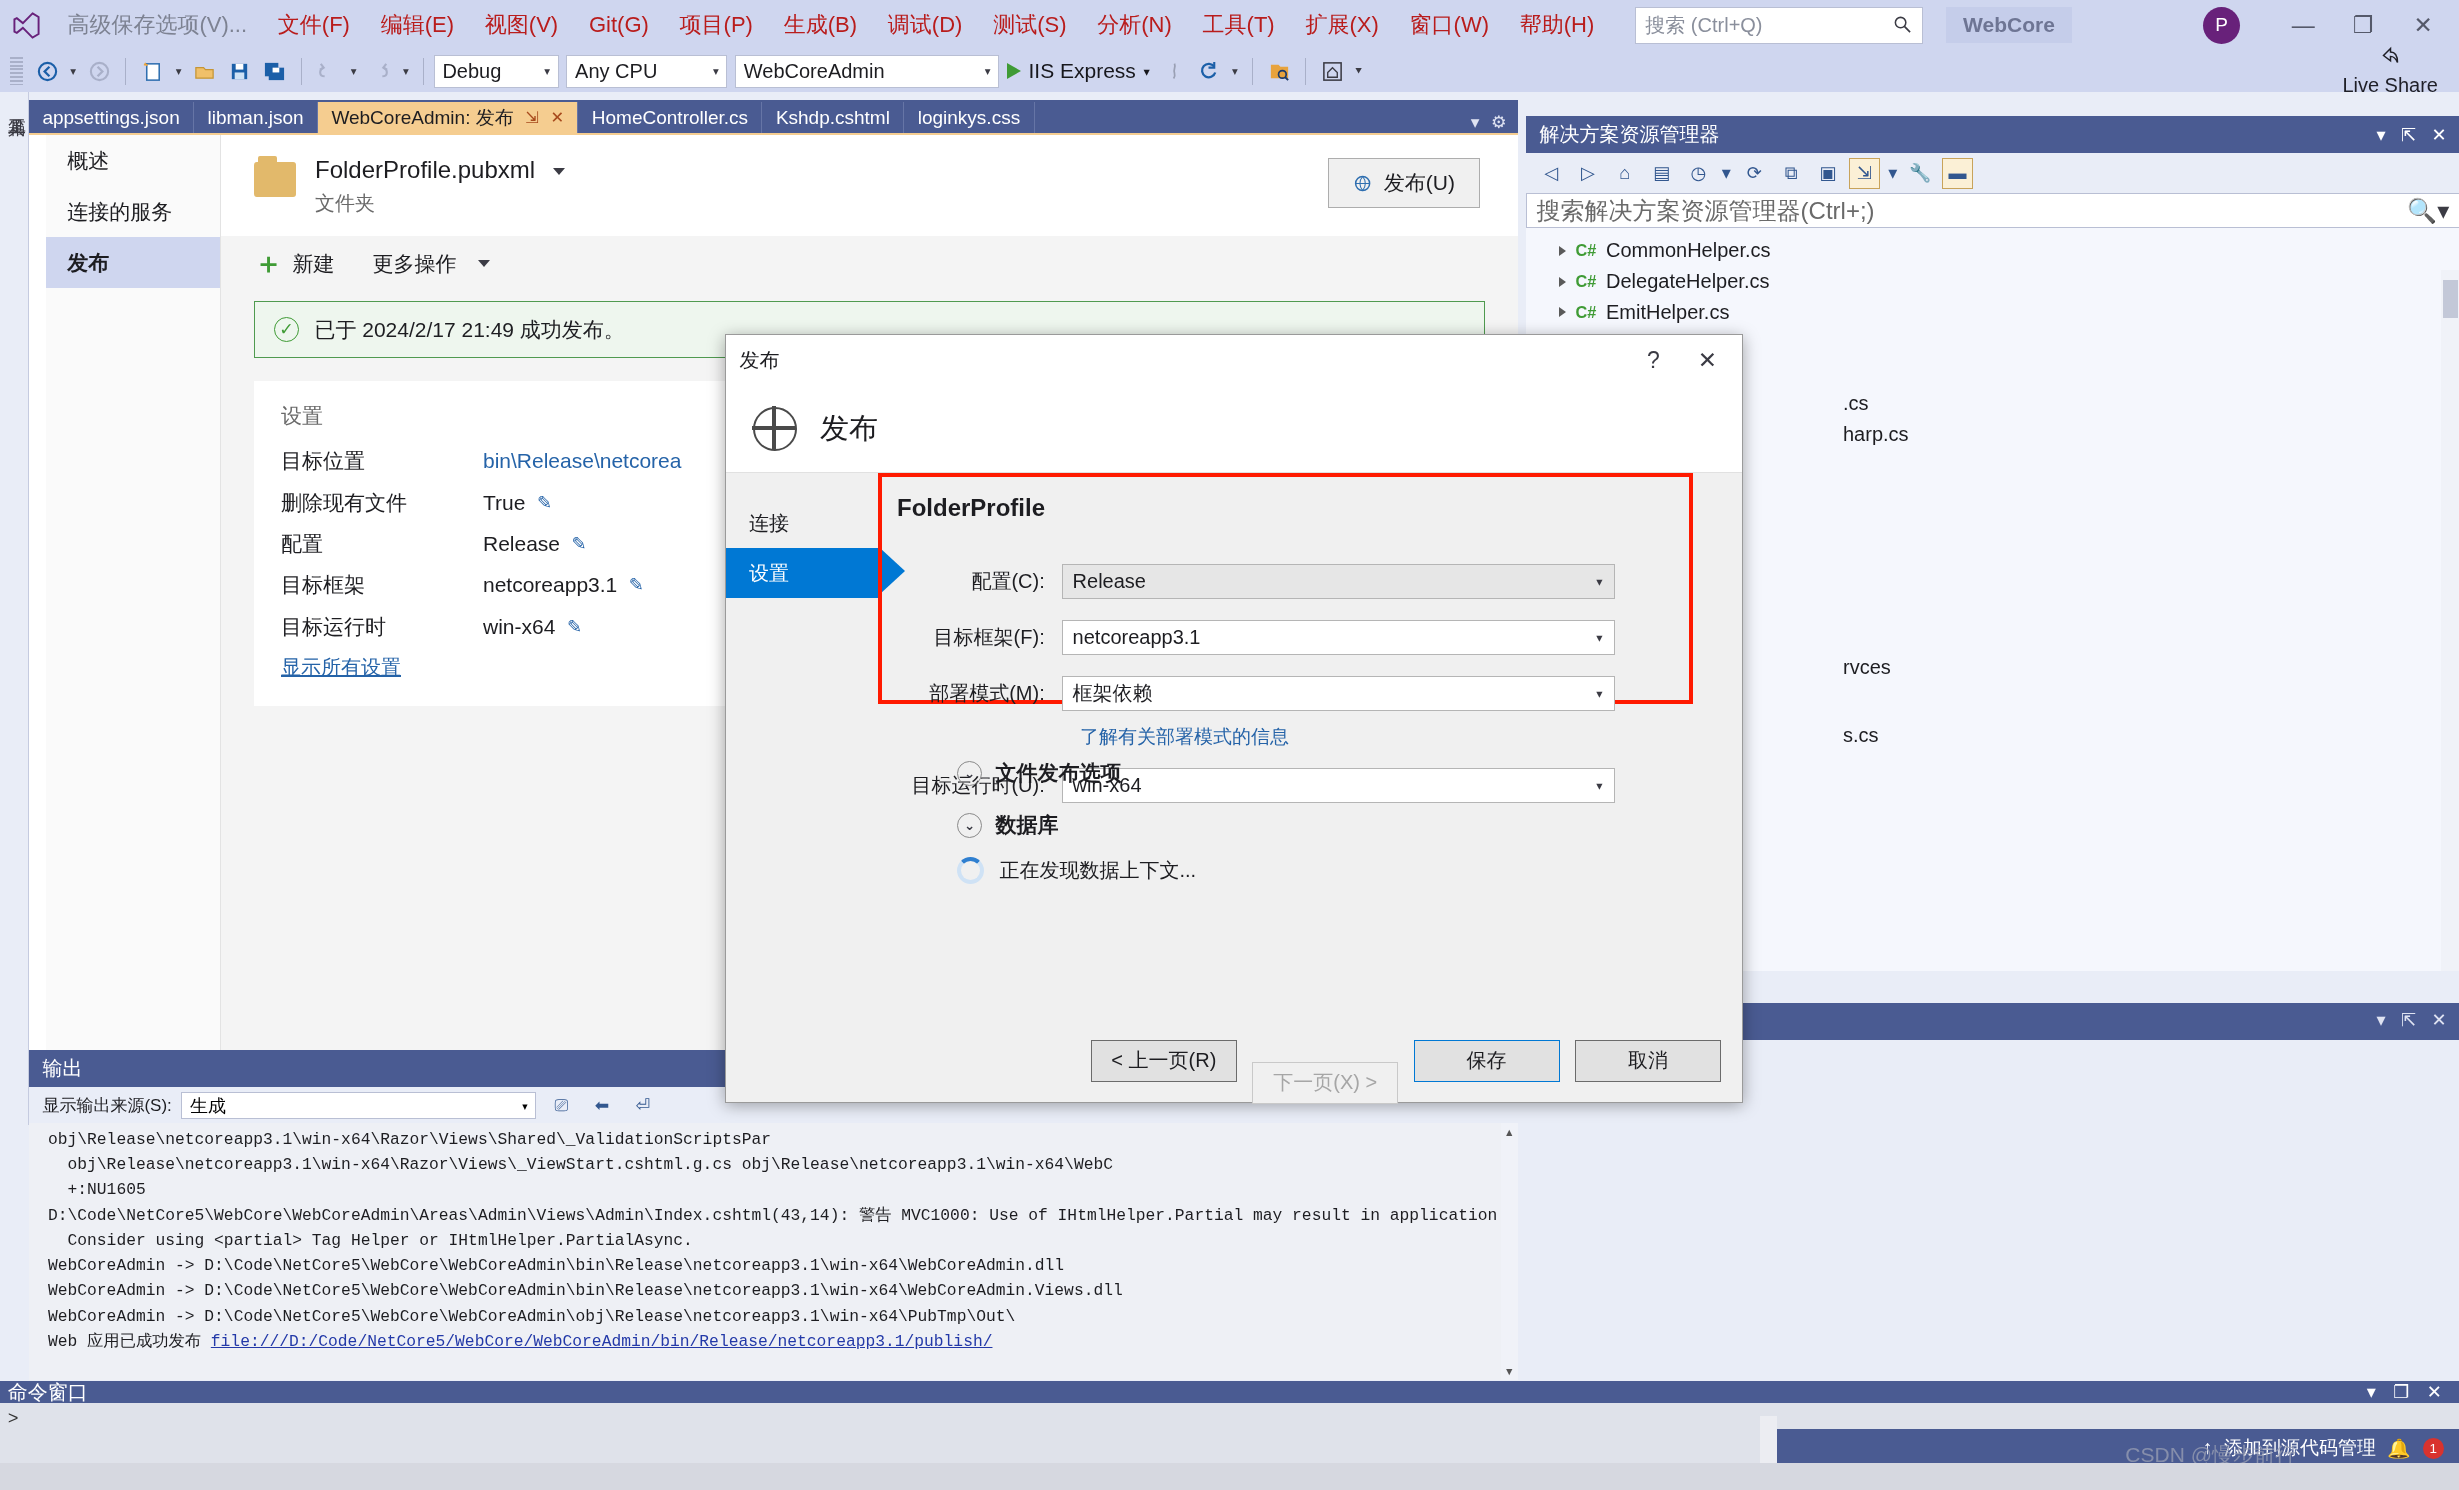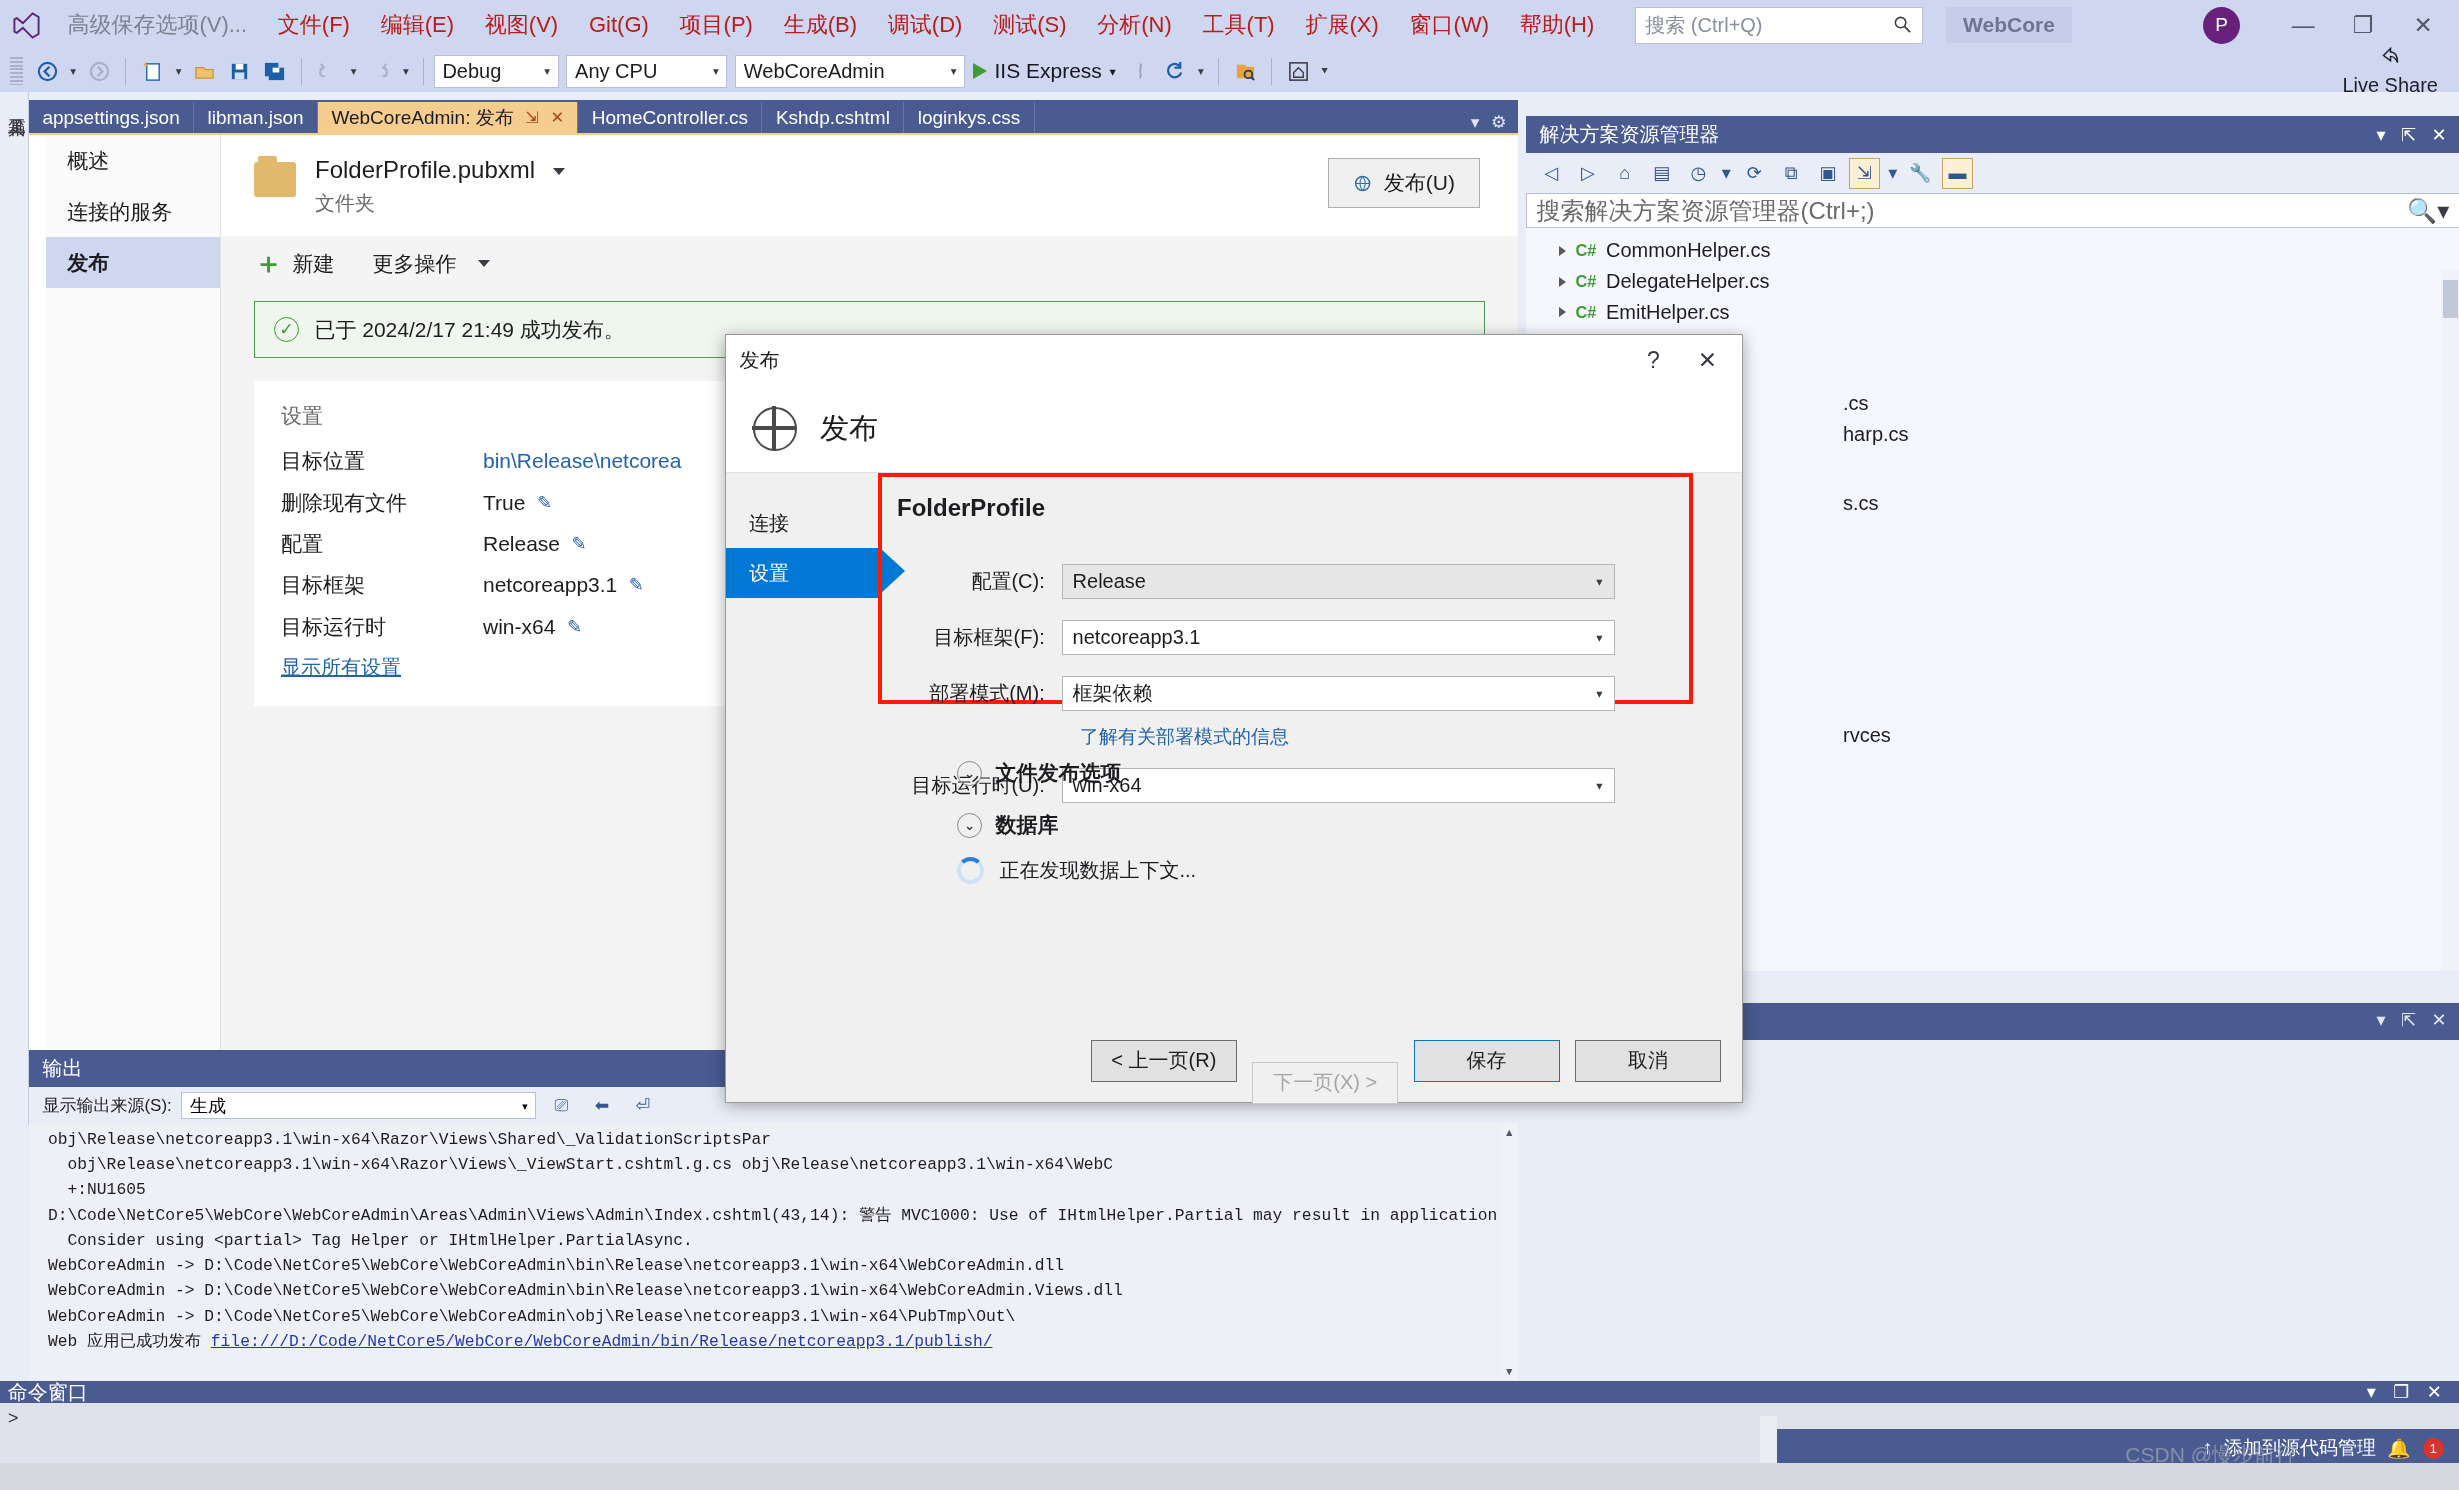--- a/index.html
+++ b/index.html
@@ -363,21 +363,21 @@
     <div class="tb-sep"></div>
 
     <div class="tb-combo" style="width:125px">
       <span>Debug</span>
       <span class="cv">▾</span>
     </div>
     <div class="tb-combo" style="width:161px;margin-left:5.8px">
       <span>Any CPU</span>
       <span class="cv">▾</span>
     </div>
-    <div class="tb-combo" style="width:230px;margin-left:5.8px">
+    <div class="tb-combo" style="width:264px;margin-left:5.8px">
       <span>WebCoreAdmin</span>
       <span class="cv">▾</span>
     </div>
 
     <div class="tb-run">
       <span class="play-tri"></span>
       <span>IIS Express</span>
       <span style="font-size:12.5px">▾</span>
     </div>
     <div class="tb-btn">
@@ -585,25 +585,25 @@
         <span class="tri open"></span>
         <span class="fold-ico2"></span>
         <span>Result</span>
       </div>
       <div class="se-node" style="padding-left:317px">
         <span>.cs</span>
       </div>
       <div class="se-node" style="padding-left:317px">
         <span>harp.cs</span>
       </div>
+      <div class="se-node" style="padding-left:317px;margin-top:202px">
+        <span>rvces</span>
+      </div>
       <div class="se-node" style="padding-left:317px;margin-top:38px">
         <span>s.cs</span>
-      </div>
-      <div class="se-node" style="padding-left:317px;margin-top:202px">
-        <span>rvces</span>
       </div>
     </div>
     <div class="se-scroll">
       <div class="sb"></div>
     </div>
   </div>
 
   <div class="rpanel-b">
     <div class="ctl">
       <span>▾</span>

